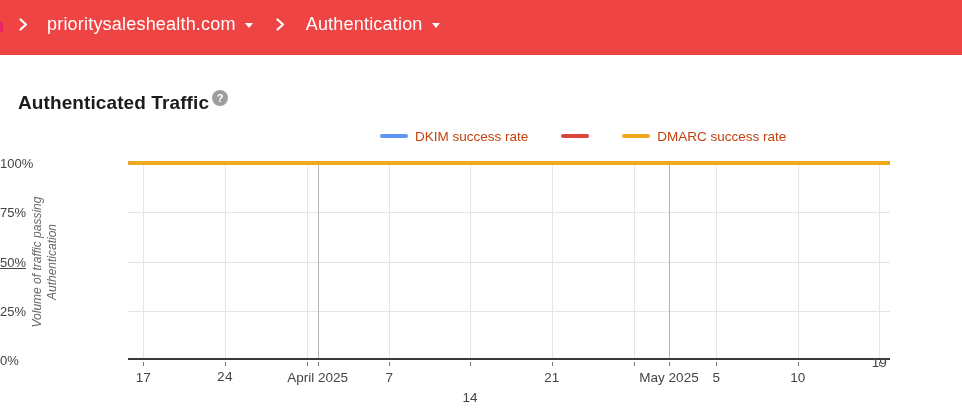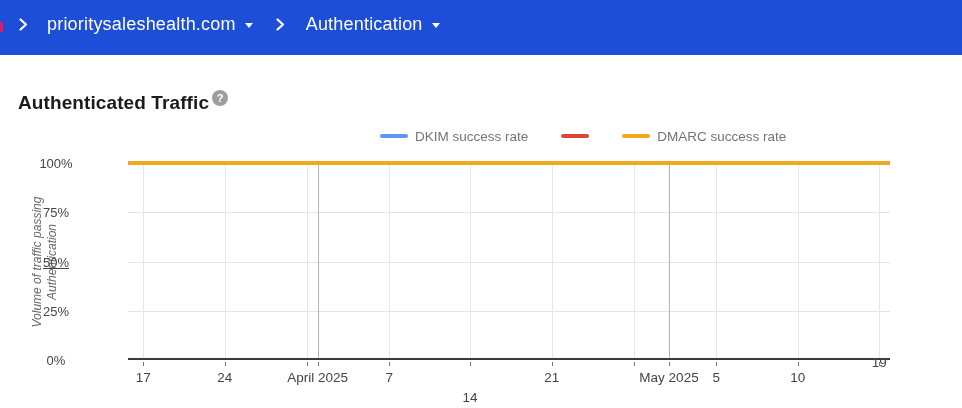--- a/index.html
+++ b/index.html
@@ -6,21 +6,21 @@
   html, body { background: #fff; }
   body {
     width: 962px; height: 408px;
     position: relative; overflow: hidden;
     font-family: "Liberation Sans", sans-serif;
   }
 
   
   .topbar {
     position: absolute; left: 0; top: 0; width: 962px; height: 55px;
-    background: #1d4ed8;
+    background: #ef4444;
     display: flex; align-items: center;
   }
   .topbar-inner { display: flex; align-items: center; height: 100%; padding-bottom: 7px; }
   .logo-fragment {
     position: absolute; left: 0; top: 22px; width: 3px; height: 10px;
     background: #E91E63; opacity: .85;
   }
   .crumb-chevron { margin-left: 17px; display: inline-flex; align-items: center; }
   .crumb-btn {
     display: inline-flex; align-items: center;
@@ -55,33 +55,33 @@
 
   
   .chart { position: absolute; left: 0; top: 115px; width: 962px; height: 290px; }
 
   .legend {
     position: absolute; left: 380px; top: 12px; height: 18px;
     display: flex; align-items: center; gap: 33px;
   }
   .legend-item { display: flex; align-items: center; gap: 7px; }
   .legend-swatch { width: 28px; height: 4px; border-radius: 2px; }
-  .legend-label { font-size: 13.5px; color: #737373; white-space: nowrap; }
+  .legend-label { font-size: 13.5px; color: #c2410c; white-space: nowrap; }
 
   .y-axis-title {
     position: absolute; left: -75px; top: 127px; width: 240px; height: 40px;
     transform: rotate(-90deg);
     display: flex; align-items: center; justify-content: center;
     text-align: center;
     font-style: italic; font-size: 12px; line-height: 15px; color: #666;
     white-space: pre-line;
   }
 
   .ytick {
-    position: absolute; left: 0; width: 112px; text-align: center;
+    position: absolute; left: 0; width: 112px; text-align: left;
     font-size: 13px; color: #444;
   }
 
   .plot {
     position: absolute; left: 128px; top: 48px; width: 762px; height: 197px;
     border-bottom: 2px solid #3a3a3a;
   }
   .hline { position: absolute; left: 0; right: 0; height: 1px; background: #e4e4e4; }
   .vline { position: absolute; top: 0; bottom: 0; width: 1px; background: #e6e6e6; }
   .vline.strong { background: #b4b4b4; }
@@ -175,21 +175,21 @@
       <div class="xtick-mark" style="left: 389.366px; top: 247px;"></div>
       <div class="xtick-mark" style="left: 470.138px; top: 247px;"></div>
       <div class="xtick-mark" style="left: 551.672px; top: 247px;"></div>
       <div class="xtick-mark" style="left: 633.968px; top: 247px;"></div>
       <div class="xtick-mark" style="left: 716.264px; top: 247px;"></div>
       <div class="xtick-mark" style="left: 797.798px; top: 247px;"></div>
       <div class="xtick-mark" style="left: 879.332px; top: 247px;"></div>
       <div class="xtick-mark" style="left: 317.738px; top: 247px;"></div>
       <div class="xtick-mark" style="left: 669.02px; top: 247px;"></div>
       <div class="xtick-label" style="left: 98.24px; top: 255px;">17</div>
-      <div class="xtick-label" style="left: 179.774px; top: 255px;">24</div>
+      <div class="xtick-label" style="left: 179.774px; top: 255px; font-family: Liberation Mono, monospace;">24</div>
       <div class="xtick-label" style="left: 272.738px; top: 255px;">April 2025</div>
       <div class="xtick-label" style="left: 344.366px; top: 255px;">7</div>
       <div class="xtick-label" style="left: 425.138px; top: 255px; margin-top: 20px;">14</div>
       <div class="xtick-label" style="left: 506.672px; top: 255px;">21</div>
       <div class="xtick-label" style="left: 624.02px; top: 255px;">May 2025</div>
       <div class="xtick-label" style="left: 671.264px; top: 255px;">5</div>
       <div class="xtick-label" style="left: 752.798px; top: 255px;">10</div>
       <div class="xtick-label" style="left: 834.332px; top: 240px;">19</div>
     </div>
 </div>

